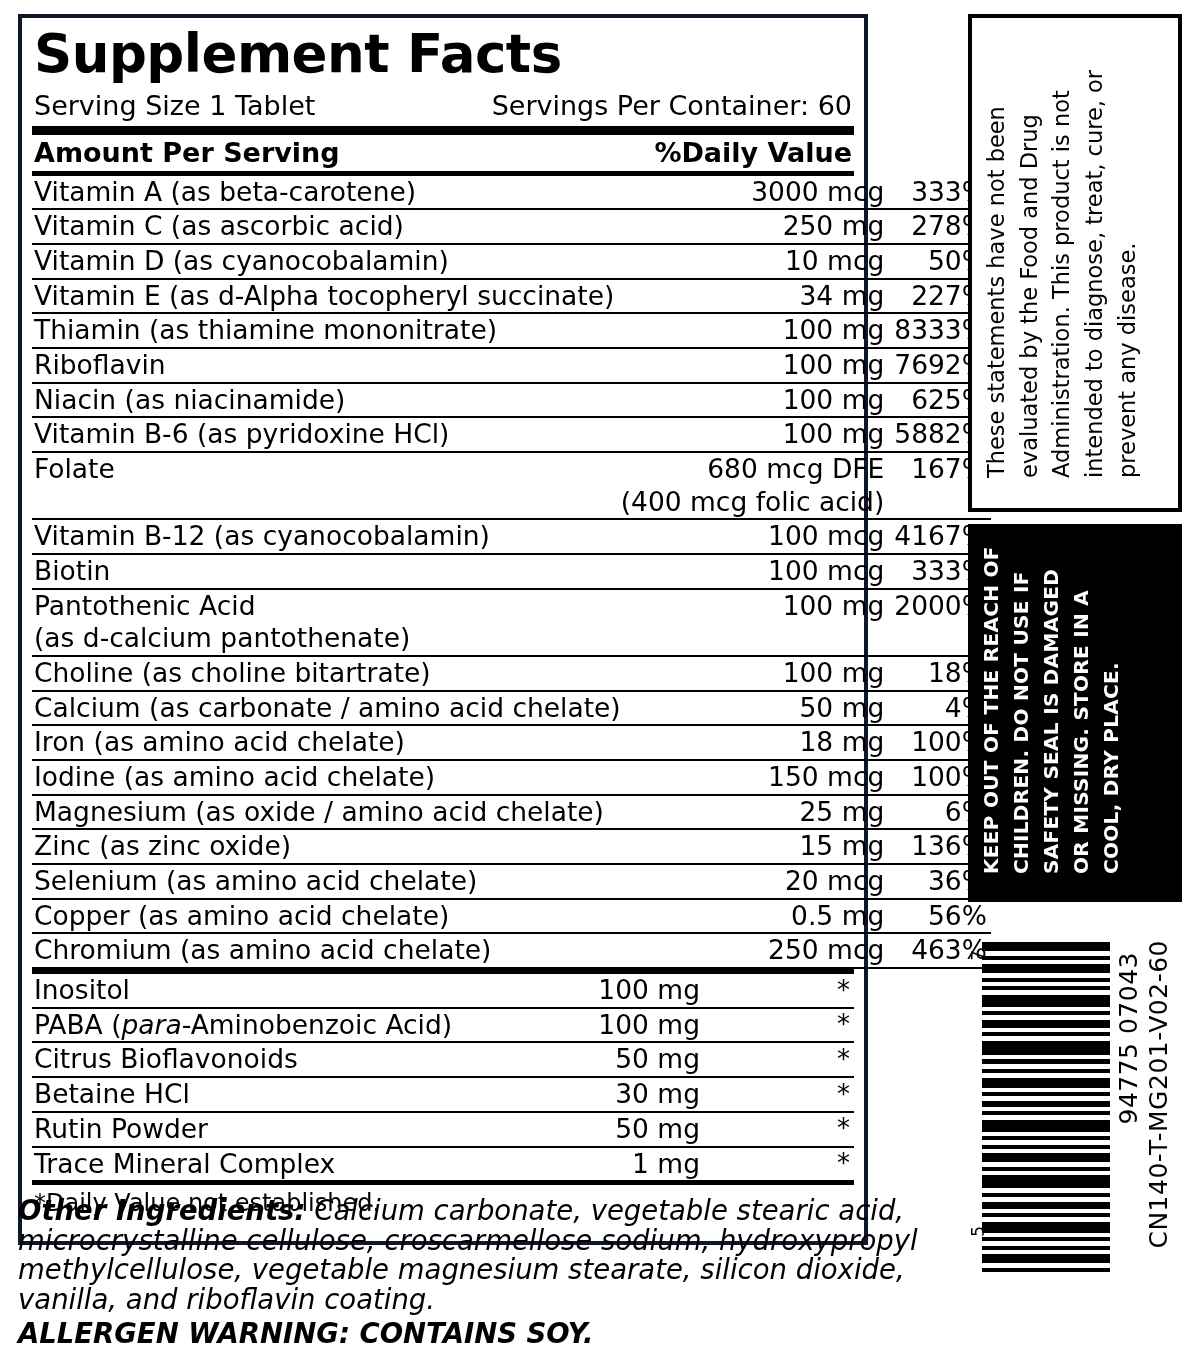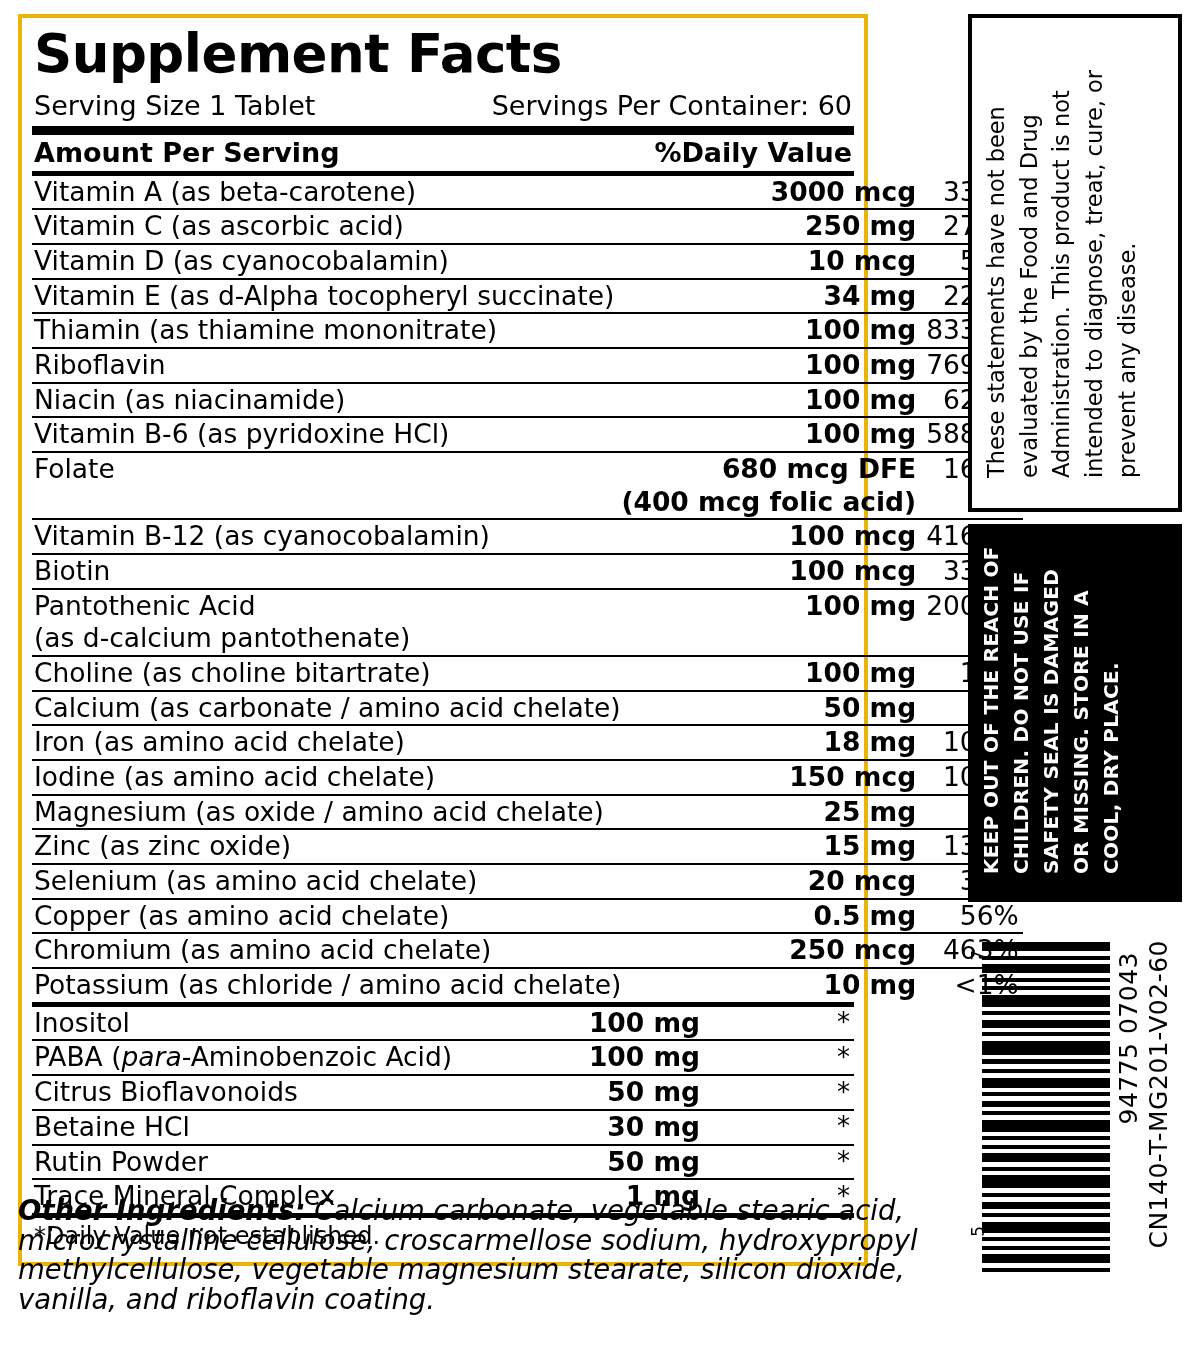--- a/index.html
+++ b/index.html
@@ -22,23 +22,23 @@
     width: 1200px;
     height: 1360px;
   }
 
   
   .facts-panel {
     position: absolute;
     left: 18px;
     top: 14px;
     width: 850px;
-    border: 4px solid #eab308;
+    border: 4px solid #0f172a;
     box-sizing: border-box;
-    padding: 6px 10px 12px 10px;
+    padding: 6px 10px 24px 10px;
     background: #fff;
   }
 
   .facts-title {
     font-size: 53px;
     font-weight: bold;
     letter-spacing: -0.5px;
     line-height: 1.05;
     margin: 2px 0 2px 2px;
   }
@@ -76,21 +76,21 @@
   }
   table.nutrients td {
     padding: 1px 0 2px 0;
     border-bottom: 2px solid #000;
     vertical-align: bottom;
     line-height: 1.12;
     white-space: nowrap;
   }
   table.nutrients tr.noborder td { border-bottom: none; margin-top: 24px; }
   table.nutrients td.name { text-align: left; padding-left: 2px; }
-  table.nutrients td.amt  { text-align: right; padding-right: 10px; width: 230px; font-weight: bold;}
+  table.nutrients td.amt  { text-align: right; padding-right: 10px; width: 230px;}
   table.nutrients td.dv   { text-align: right; width: 140px; padding-right: 4px;}
   td.amt.wide { width: 300px; }
   .sub-line { padding-left: 26px; }
   .star { font-size: 26px; vertical-align: top; line-height: 0.9; }
 
   .dv-note {
     font-size: 24px;
     padding: 4px 2px 0 2px;
   }
 
@@ -340,25 +340,20 @@
         <tr>
           <td class="name">Copper (as amino acid chelate)</td>
           <td class="amt">0.5 mg</td>
           <td class="dv">56%</td>
         </tr>
         <tr>
           <td class="name">Chromium (as amino acid chelate)</td>
           <td class="amt">250 mcg</td>
           <td class="dv">463%</td>
         </tr>
-        <tr class="noborder">
-          <td class="name">Potassium (as chloride / amino acid chelate)</td>
-          <td class="amt">10 mg</td>
-          <td class="dv">&lt;1%</td>
-        </tr>
       </tbody>
     </table>
 
     <div class="rule-med"></div>
 
     <table class="nutrients">
       <tbody>
         <tr>
           <td class="name">Inositol</td>
           <td class="amt">100 mg</td>
@@ -394,20 +389,21 @@
 
     <div class="rule-med"></div>
 
     <div class="dv-note">*Daily Value not established.</div>
   </div>
 
   <div class="other-ing">
     <div>
       <b>Other Ingredients:</b><span> Calcium carbonate, vegetable stearic acid, microcrystalline cellulose, croscarmellose sodium, hydroxypropyl methylcellulose, vegetable magnesium stearate, silicon dioxide, vanilla, and riboflavin coating.</span>
     </div>
+    <div class="allergen">ALLERGEN WARNING: CONTAINS SOY.</div>
   </div>
 
   <div class="disclaimer-box">
     <div class="vert-text">These statements have not been evaluated by the Food and Drug Administration. This product is not intended to diagnose, treat, cure, or prevent any disease.</div>
   </div>
 
   <div class="warning-box">
     <div class="warning-text">KEEP OUT OF THE REACH OF CHILDREN. DO NOT USE IF SAFETY SEAL IS DAMAGED OR MISSING. STORE IN A COOL, DRY PLACE.</div>
   </div>
 

